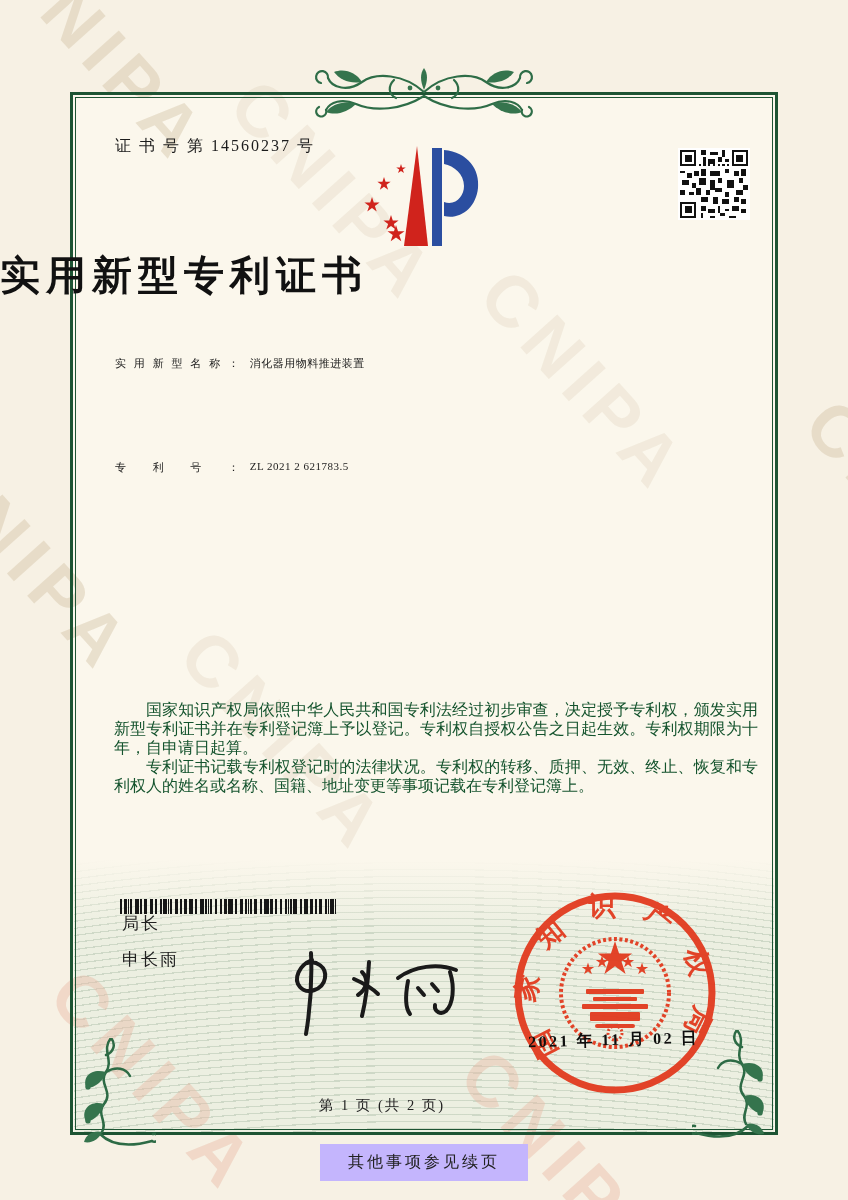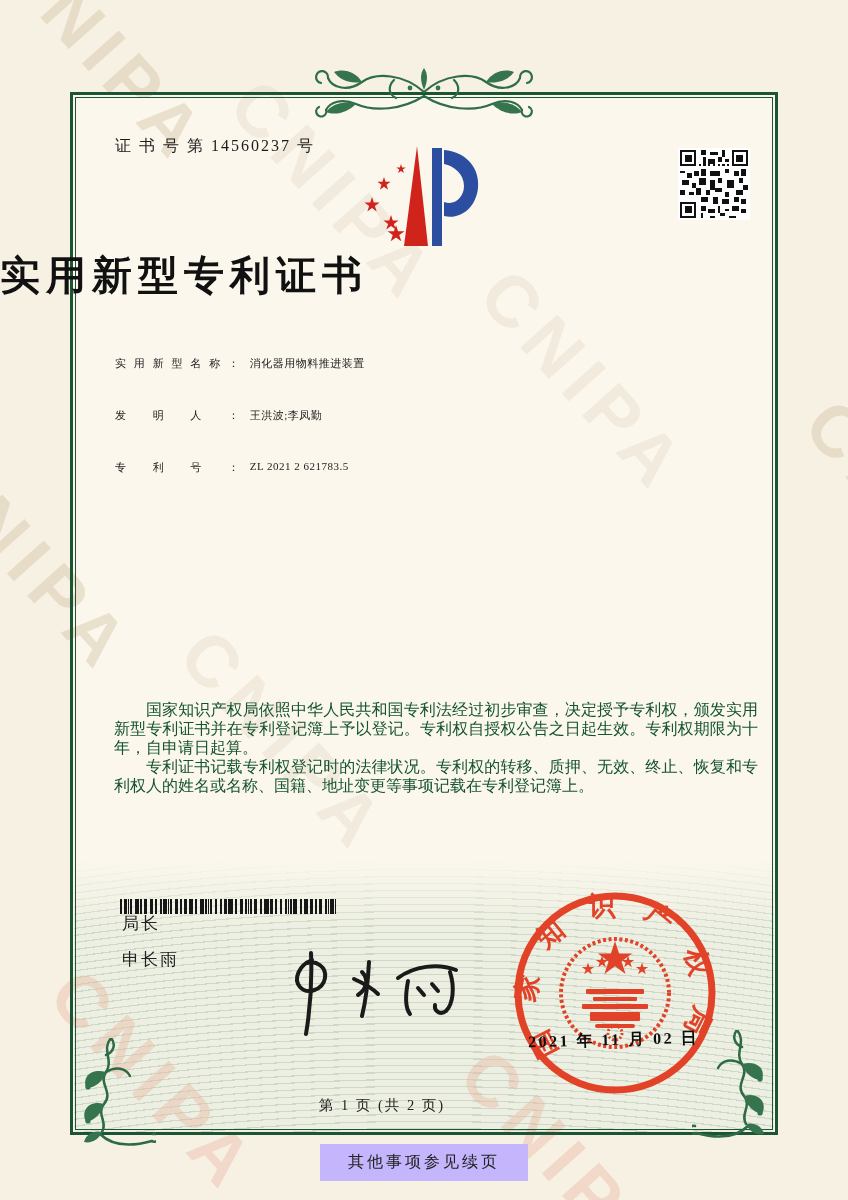--- a/index.html
+++ b/index.html
@@ -228,24 +228,20 @@
           <rect x="21" y="28" width="3" height="1"></rect>
       </g>
     </svg>
 
     <div class="title">实用新型专利证书</div>
 
     <div class="row" style="top:356px">
       <span class="lbl">实用新型名称：</span>
       <span class="val">消化器用物料推进装置</span>
     </div>
-    <div class="row" style="top:408px">
-      <span class="lbl">发明人：</span>
-      <span class="val">王洪波;李凤勤</span>
-    </div>
     <div class="row" style="top:460px">
       <span class="lbl">专利号：</span>
       <span class="val">ZL 2021 2 621783.5</span>
     </div>
 
     <div class="paras">
       <p>国家知识产权局依照中华人民共和国专利法经过初步审查，决定授予专利权，颁发实用新型专利证书并在专利登记簿上予以登记。专利权自授权公告之日起生效。专利权期限为十年，自申请日起算。</p>
       <p>专利证书记载专利权登记时的法律状况。专利权的转移、质押、无效、终止、恢复和专利权人的姓名或名称、国籍、地址变更等事项记载在专利登记簿上。</p>
     </div>
 

